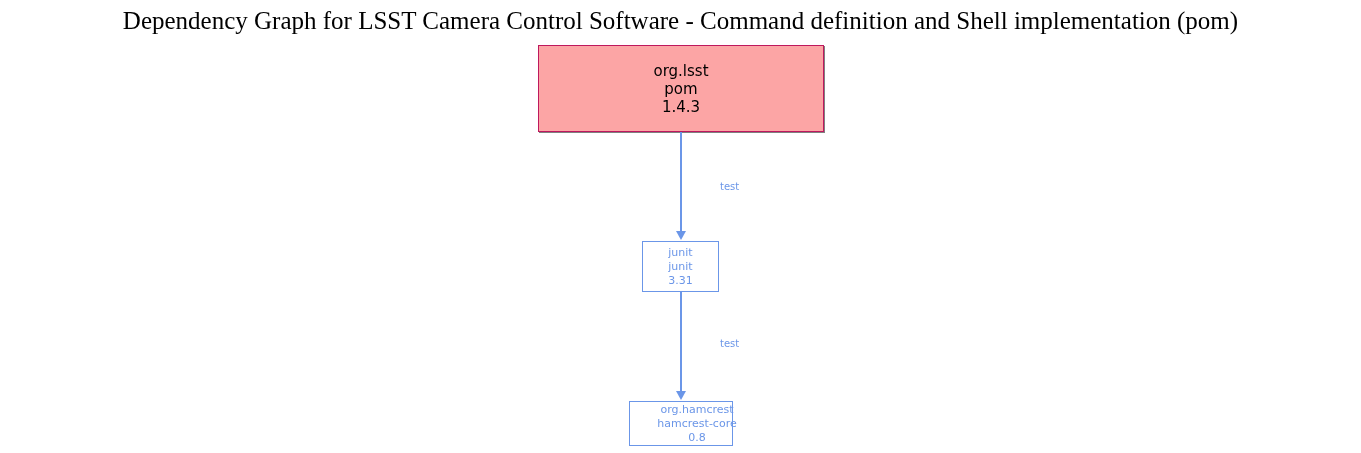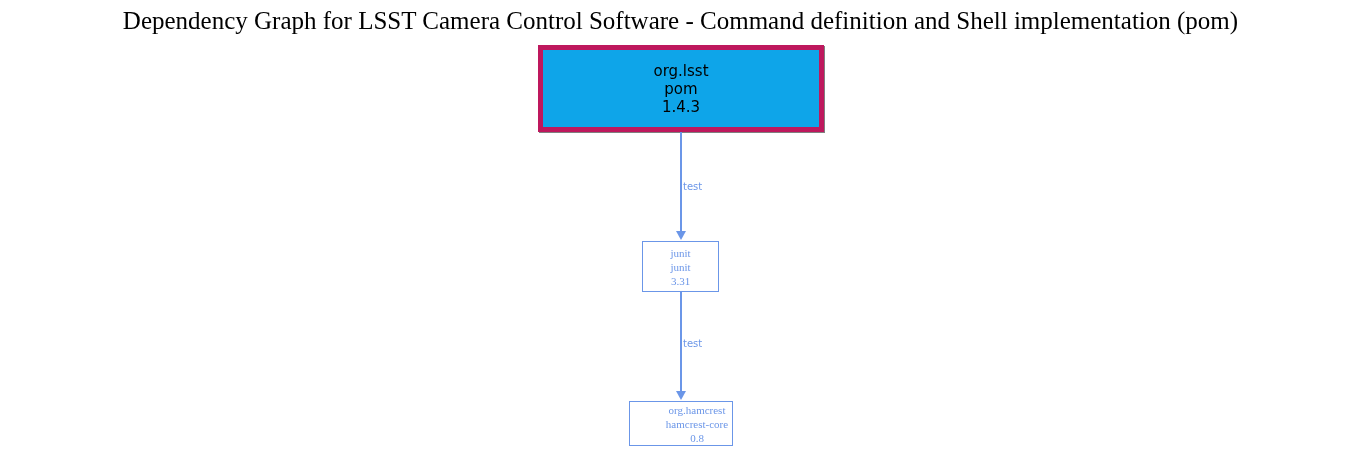--- a/index.html
+++ b/index.html
@@ -49,22 +49,22 @@
     text-align: center;
     white-space: nowrap;
   }
 
   
   .node-root {
     left: 538px;
     top: 45px;
     width: 286px;
     height: 87px;
-    background: #0ea5e9;
-    border: 5px solid #be185d;
+    background: #fca5a5;
+    border: 1px solid #be185d;
     box-shadow: 1px 1px 0 0 #808080;
     font-family: "DejaVu Sans", sans-serif;
     font-size: 15px;
     line-height: 18px;
     color: #000000;
   }
   .node-root .node-line { display: block; }
 
   
   .node-dep {
@@ -81,21 +81,21 @@
     width: 77px;
     height: 51px;
   }
   .node-hamcrest {
     left: 629px;
     top: 401px;
     width: 104px;
     height: 45px;
     padding-left: 32px;
   }
-  .node-dep .node-line { display: block; font-family: Liberation Serif, serif; }
+  .node-dep .node-line { display: block; }
 
   
   .edge-line {
     position: absolute;
     width: 2px;
     background: #6b96e8;
   }
   .edge-arrow {
     position: absolute;
     width: 0;
@@ -104,20 +104,21 @@
     border-right: 5px solid transparent;
     border-top: 9px solid #6b96e8;
   }
   .edge-label {
     position: absolute;
     font-family: "DejaVu Sans", sans-serif;
     font-size: 10px;
     line-height: 12px;
     color: #6b96e8;
     white-space: nowrap;
+    margin-left: 37px;
   }
 
   
   .edge1-line  { left: 680px; top: 132px; height: 100px; }
   .edge1-arrow { left: 676px; top: 231px; }
   .edge1-label { left: 683px; top: 181px; }
 
   
   .edge2-line  { left: 680px; top: 292px; height: 100px; }
   .edge2-arrow { left: 676px; top: 391px; }

